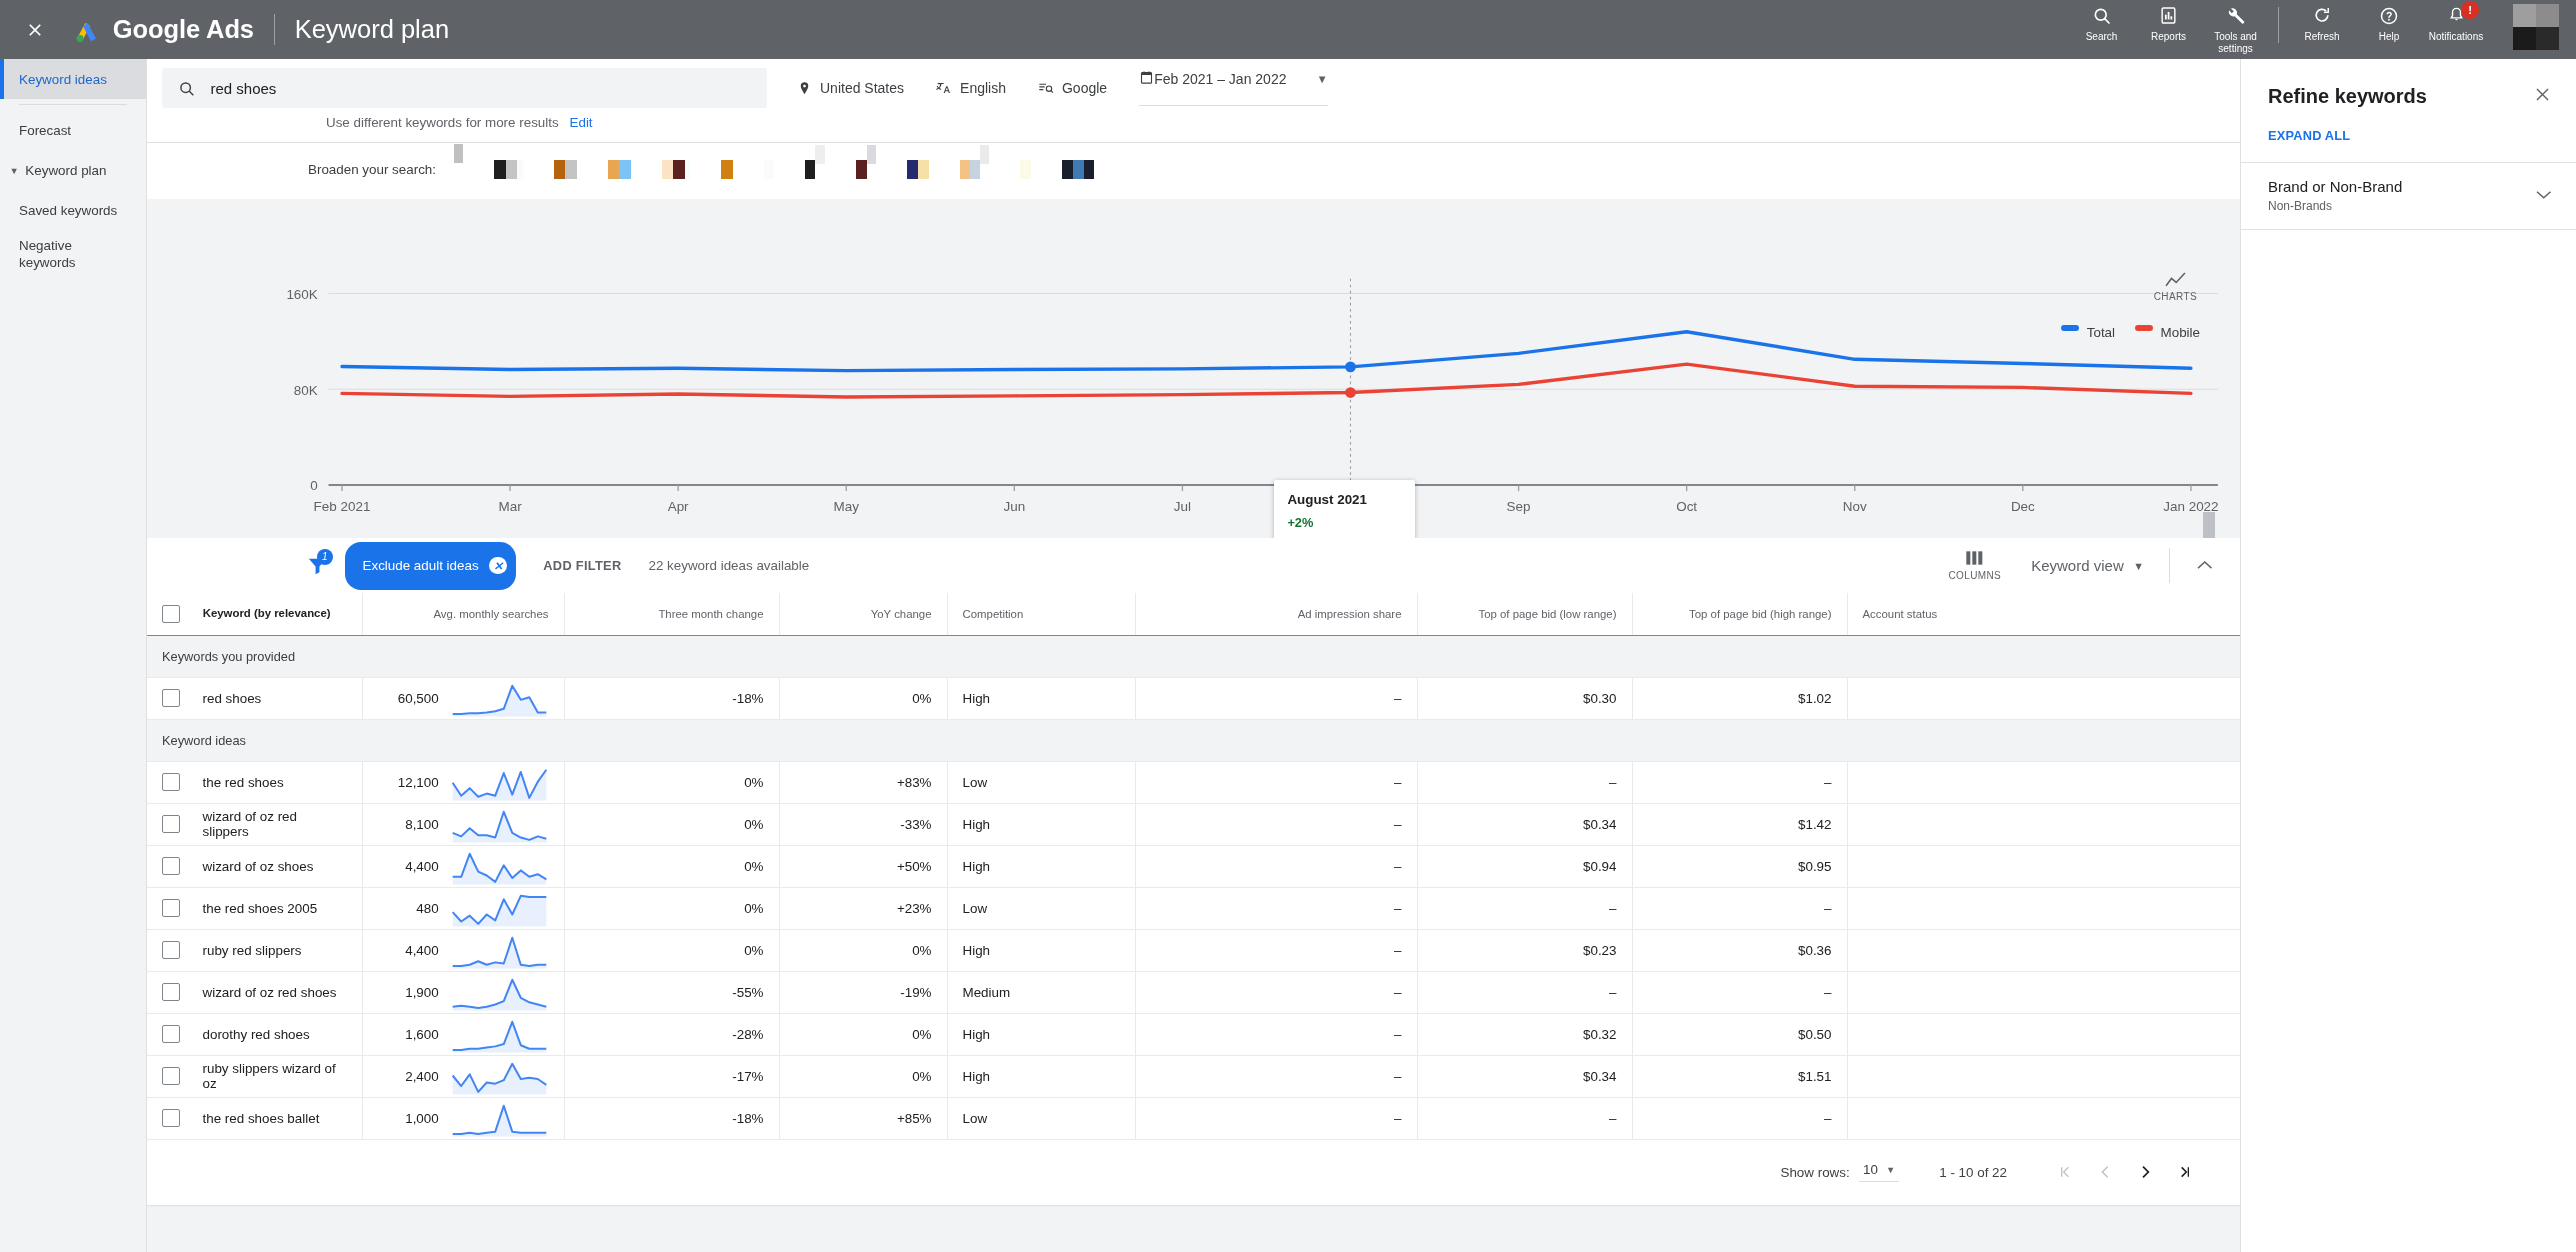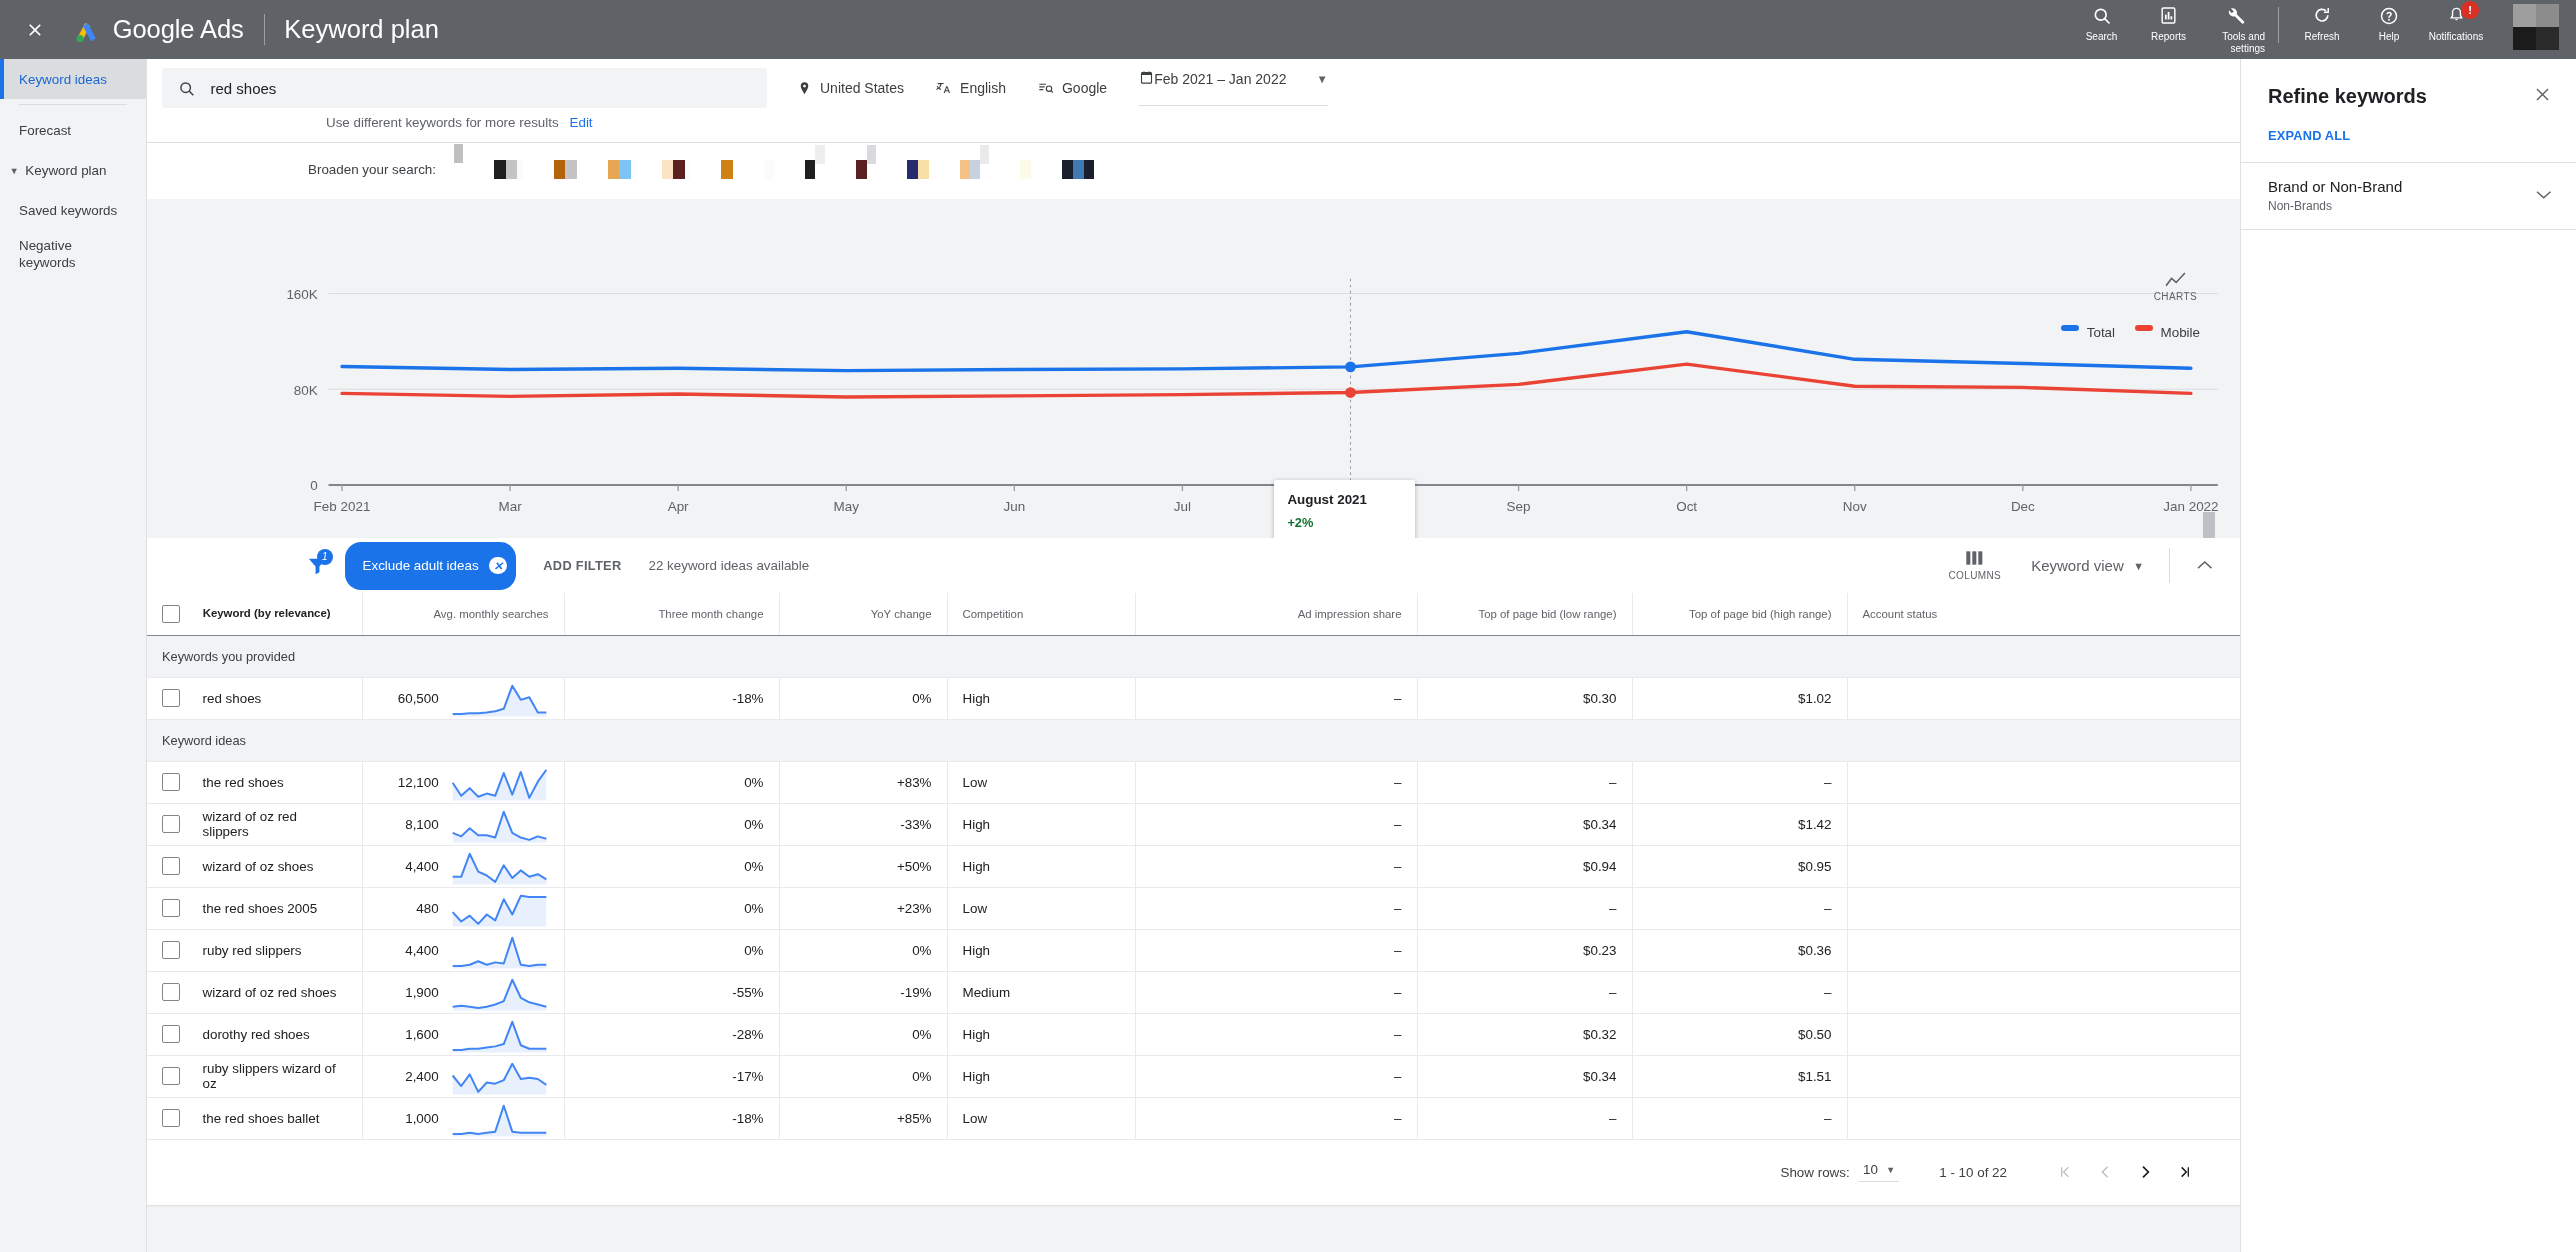--- a/index.html
+++ b/index.html
@@ -17,31 +17,31 @@
   }
   .tb-close {
     width:40px; height:40px; margin-left:15px; display:flex;
     align-items:center; justify-content:center; color:#fff; font-size:20px;
     font-weight:300; cursor:pointer;
   }
   .tb-logo { display:flex; align-items:center; margin-left:16px; }
   .tb-logo svg { display:block; }
   .tb-brand {
     color:#fff; font-size:25.5px; margin-left:10.8px; letter-spacing:-0.1px;
-    font-weight:400;
+    font-weight:700;
   }
   .tb-sep { width:0.7px; height:31px; background:#9aa0a6; margin:0 20px; }
   .tb-title { color:#fff; font-size:25.5px; font-weight:400; }
   .tb-right { margin-left:auto; display:flex; align-items:flex-start; height:59px; padding-top:4px;}
   .tb-item {
     width:59px; display:flex; flex-direction:column; align-items:center;
     color:#fff; cursor:pointer; position:relative; margin:0 4px;
   }
   .tb-item .ic { height:23px; display:flex; align-items:center; justify-content:center; }
-  .tb-item .lb { font-size:10px; margin-top:4px; text-align:right; line-height:1.22; }
+  .tb-item .lb { font-size:10px; margin-top:4px; text-align:center; line-height:1.22; }
   .tb-vsep { width:0.7px; height:36px; background:#9aa0a6; margin:2.7px 9.4px 0 9.4px; }
   .badge {
     position:absolute; top:-2.7px; right:6.7px; width:17.5px; height:17.5px;
     background:#d93025; border-radius:50%; color:#fff; font-size:11.4px;
     display:flex; align-items:center; justify-content:center; font-weight:700;
   }
   .avatar-blk { width:46px; height:46px; margin:0 17.5px 0 23px; display:grid;
     grid-template-columns:1fr 1fr; grid-template-rows:1fr 1fr; }
   .avatar-blk i { display:block; }
 

